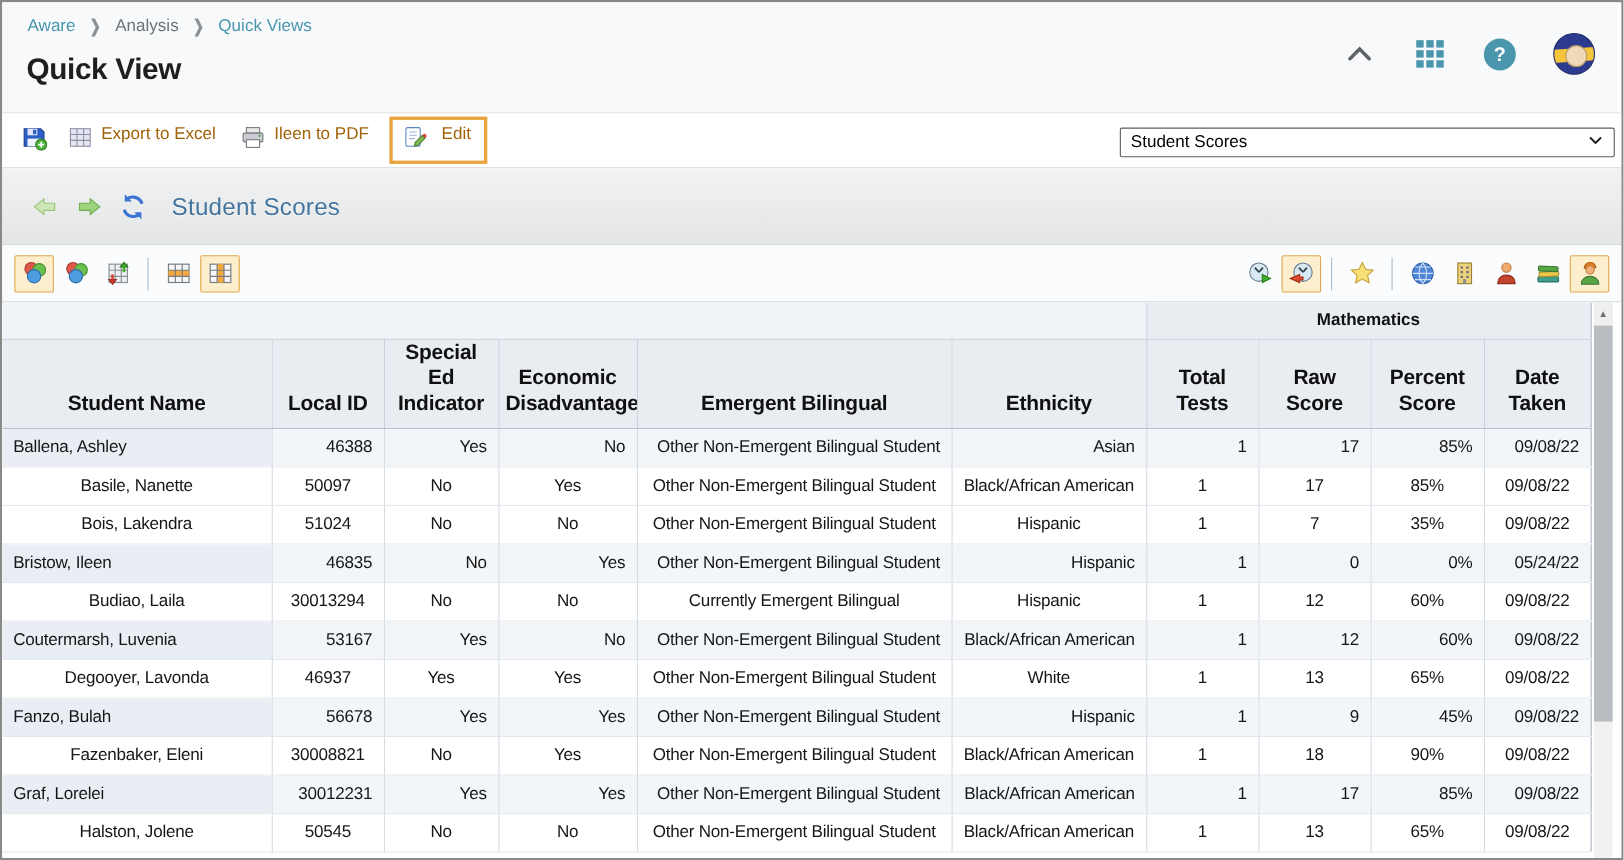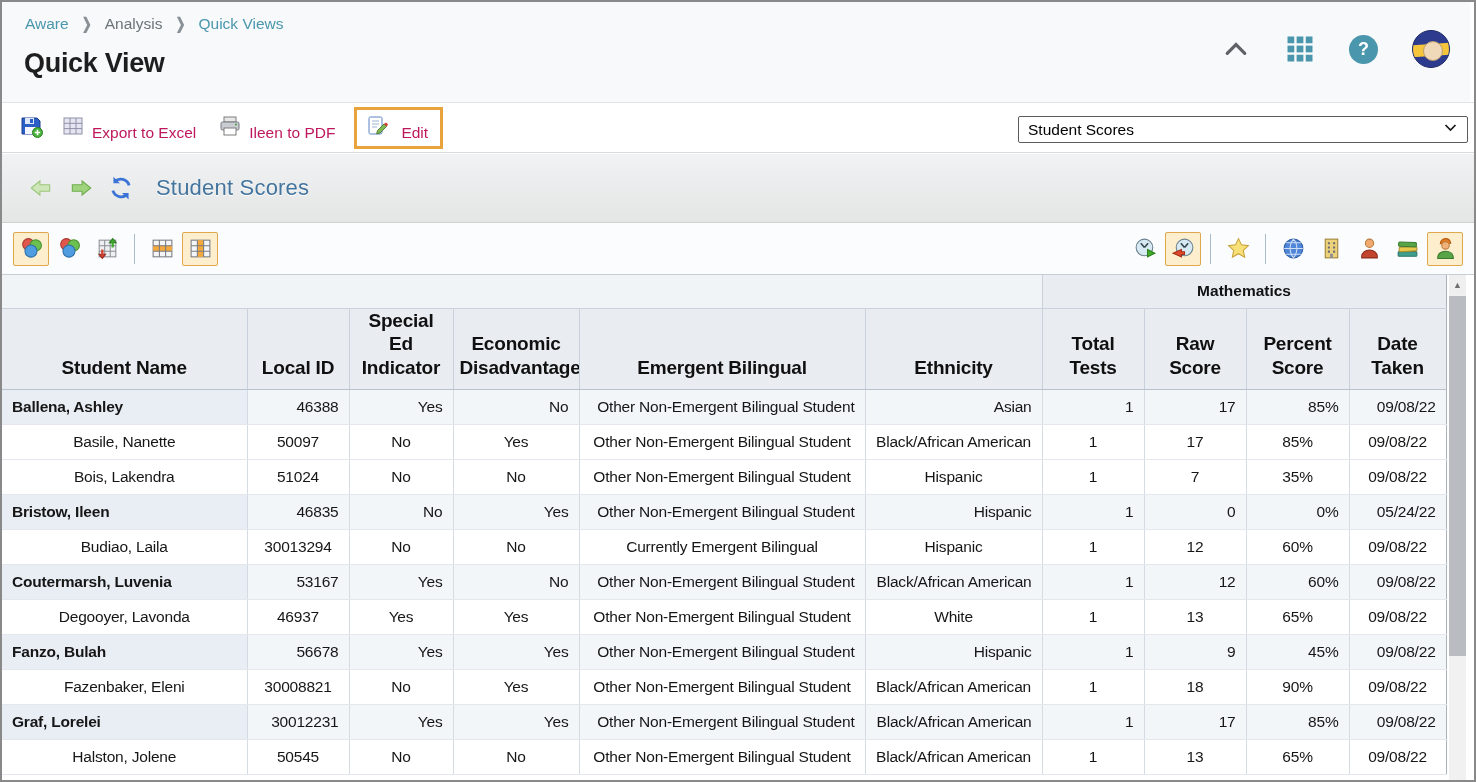--- a/index.html
+++ b/index.html
@@ -18,21 +18,21 @@
   .page-title{ position:absolute; top:46px; left:22px; font-size:27px; font-weight:bold; color:#1e1e1e; letter-spacing:-0.3px; }
   .header-actions{ position:absolute; top:28px; right:20px; display:flex; align-items:center; gap:34px; }
   .hicon{ width:30px; height:30px; display:flex; align-items:center; justify-content:center; cursor:pointer; }
   .apps-grid svg rect{ fill:var(--accent-teal); }
   .help-circle{ width:29px; height:29px; border-radius:50%; background:var(--accent-teal); color:#fff; font-weight:bold; font-size:18px; display:flex; align-items:center; justify-content:center; cursor:pointer; }
   .avatar{ width:38px; height:38px; border-radius:50%; background:#2d3b8f; position:relative; cursor:pointer; overflow:hidden; border:1px solid #1f2a66; }
   .avatar::before{ content:""; position:absolute; left:-4px; right:-4px; top:13px; height:12px; background:#f5c63c; transform:rotate(-4deg); }
   .avatar::after{ content:""; position:absolute; left:10px; top:10px; width:18px; height:18px; border-radius:50%; background:#f0d9b8; border:1px solid #b99b6b; }
   
   .toolbar1{ position:absolute; top:100px; left:0; right:0; height:51px; background:#fff; border-top:1px solid #e3e3e3; border-bottom:1px solid #d8dbde; display:flex; align-items:center; padding-left:12px; gap:4px; }
-  .tbtn{ display:flex; align-items:flex-end; gap:7px; padding:6px 9px; font-size:15.5px; color:#be185d; cursor:pointer; white-space:nowrap; }
+  .tbtn{ display:flex; align-items:flex-start; gap:7px; padding:6px 9px; font-size:15.5px; color:#a16207; cursor:pointer; white-space:nowrap; }
   .tbtn svg{ width:24px; height:24px; }
   .tbtn.icon-only{ padding:6px 5px; }
   .tbtn.edit-highlight{ border:3px solid var(--highlight-orange); padding:4px 12px 4px 8px; margin:0 6px;gap:12px; }
   .view-select{ position:absolute; right:6px; top:13px; width:450px; height:27px; border:1px solid #5c5c5c; border-radius:2px; background:#fff; display:flex; align-items:center; justify-content:space-between; padding:0 9px; font-size:15.5px; cursor:pointer; }
   .view-select svg{ width:15px; height:15px; }
   
   .navbar{ position:absolute; top:152px; left:0; right:0; height:69px; background:linear-gradient(#f1f2f3,#e4e6e6); border-bottom:1px solid #cdd1d2; display:flex; align-items:center; padding-left:26px; gap:14px; }
   .nav-ic{ width:26px; height:26px; cursor:pointer; }
   .nav-ic svg{ width:26px; height:26px; }
   .nav-title{ font-size:22px; color:var(--nav-title-blue); margin-left:8px; letter-spacing:0.2px; text-shadow:0 1px 0 #fff; }
@@ -48,21 +48,21 @@
   table.grid{ border-collapse:collapse; table-layout:fixed; width:1444px; border-right:1px solid #aab2bc; }
   .grid th, .grid td{ overflow:hidden; white-space:normal; }
   tr.group-row th{ height:33px; font-size:15.5px; font-weight:bold; color:#111; }
   th.group-empty{ background:#f1f4f7; border-bottom:1px solid #c9d2dc; }
   th.group-math{ background:var(--header-bg); border-bottom:1px solid #c9d2dc; border-left:1px solid #c9d2dc; text-align:center; }
   tr.cols-row th{ height:53px; background:var(--header-bg); border-right:1px solid #c9d2dc; border-bottom:1px solid #b9c3cf; font-size:19px; font-weight:bold; color:#101010; text-align:center; vertical-align:bottom; padding:0 6px 9px 6px; line-height:1.25; letter-spacing:-0.2px; cursor:pointer; }
   tr.cols-row th:last-child{ border-right:none; }
   .grid tbody td{ height:35px; font-size:15.5px; color:#161616; border-right:1px solid #d5dbe3; border-bottom:1px solid #e4e8ee; padding:0 10px; letter-spacing:-0.2px; }
   .grid tbody td:last-child{ border-right:none; }
   .grid tbody tr.odd td{ background:var(--row-alt-bg); }
-  .grid tbody tr.odd td:first-child{ background:var(--name-alt-bg);font-weight:bold; }
+  .grid tbody tr.odd td:first-child{ background:var(--name-alt-bg); }
   .grid tbody tr.even td{ background:#fff;text-align:center; }
   .grid td.c0{ text-align:left; }
   .grid td.c1,.grid td.c2,.grid td.c3,.grid td.c4,.grid td.c5,
   .grid td.c6,.grid td.c7,.grid td.c8,.grid td.c9{ text-align:right; }
   
   .vscroll{ position:absolute; top:273px; bottom:0; right:8px; width:17px; background:#f1f1f1; }
   .vs-up{ height:20px; display:flex; align-items:center; justify-content:center; font-size:9px; color:#6f6f6f; cursor:pointer; background:#efefef; }
   .vs-thumb{ position:absolute; left:0; right:0; top:21px; height:360px; background:#b9bdc2; cursor:pointer; }
 </style>
 </head>

